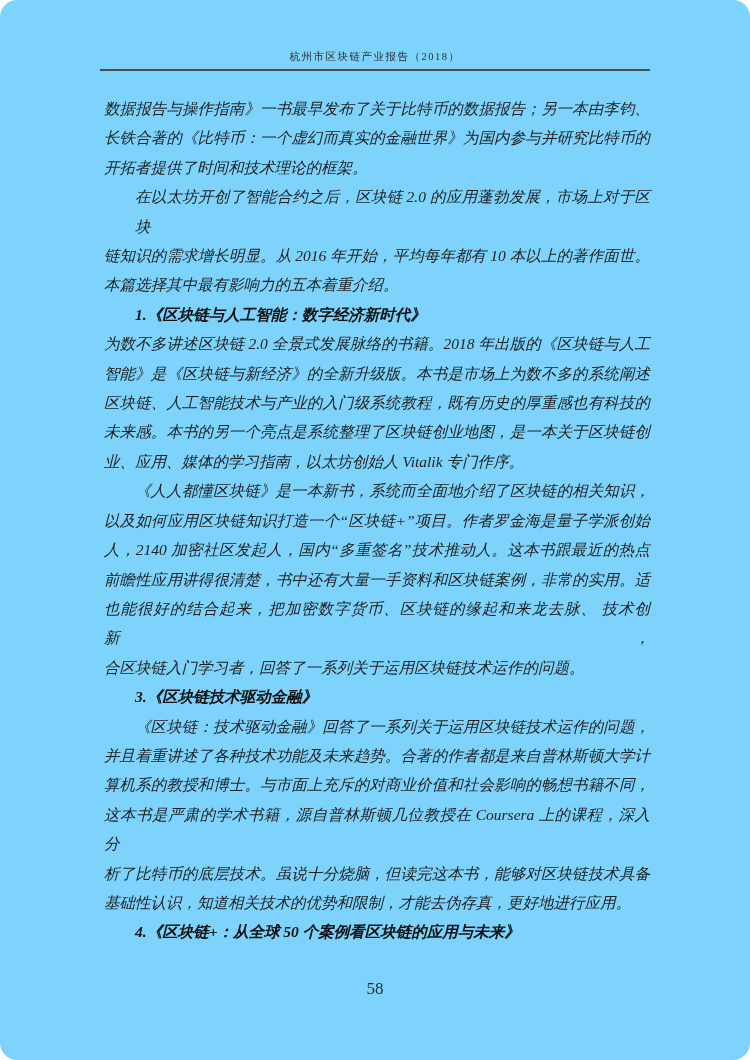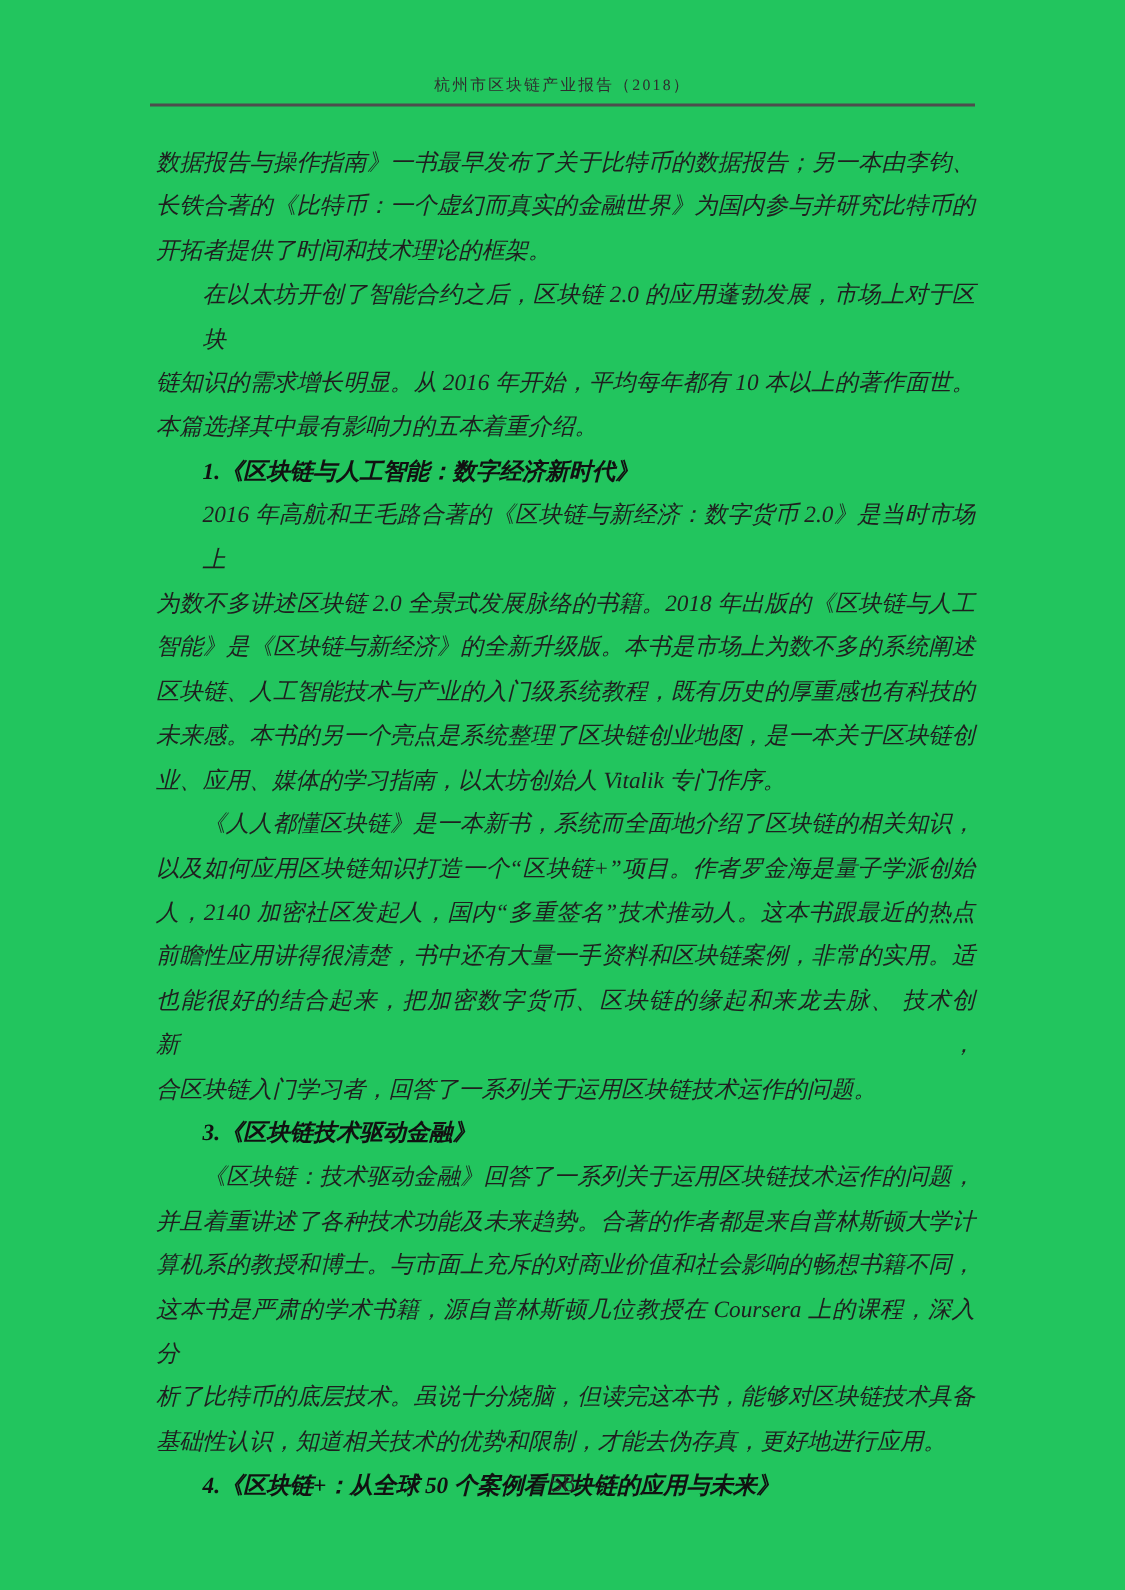--- a/index.html
+++ b/index.html
@@ -4,24 +4,25 @@
 <style>
   html, body {
     margin: 0;
     padding: 0;
     background: #ffffff;
   }
   .page {
     position: relative;
     width: 750px;
     height: 1060px;
-    background: #22c55e;
+    background: #7dd3fc;
     overflow: hidden;
     font-family: "Liberation Serif", "DejaVu Serif", serif;
     color: #1f1f1f;
+    border-radius: 17px;
   }
   
   .header {
     position: absolute;
     top: 0;
     left: 100px;
     right: 100px;
     height: 72px;
   }
   .header-title {
@@ -91,21 +92,20 @@
   </div>
 
   <div class="docbody">
       <div class="line jl">数据报告与操作指南》一书最早发布了关于比特币的数据报告；另一本由李钧、</div>
       <div class="line jl">长铁合著的《比特币：一个虚幻而真实的金融世界》为国内参与并研究比特币的</div>
       <div class="line">开拓者提供了时间和技术理论的框架。</div>
       <div class="line indent jl">在以太坊开创了智能合约之后，区块链 2.0 的应用蓬勃发展，市场上对于区块</div>
       <div class="line jl">链知识的需求增长明显。从 2016 年开始，平均每年都有 10 本以上的著作面世。</div>
       <div class="line">本篇选择其中最有影响力的五本着重介绍。</div>
       <div class="line heading indent">1.《区块链与人工智能：数字经济新时代》</div>
-      <div class="line indent jl">2016 年高航和王毛路合著的《区块链与新经济：数字货币 2.0》是当时市场上</div>
       <div class="line jl">为数不多讲述区块链 2.0 全景式发展脉络的书籍。2018 年出版的《区块链与人工</div>
       <div class="line jl">智能》是《区块链与新经济》的全新升级版。本书是市场上为数不多的系统阐述</div>
       <div class="line jl">区块链、人工智能技术与产业的入门级系统教程，既有历史的厚重感也有科技的</div>
       <div class="line jl">未来感。本书的另一个亮点是系统整理了区块链创业地图，是一本关于区块链创</div>
       <div class="line">业、应用、媒体的学习指南，以太坊创始人 Vitalik 专门作序。</div>
       <div class="line indent jl">《人人都懂区块链》是一本新书，系统而全面地介绍了区块链的相关知识，</div>
       <div class="line jl">以及如何应用区块链知识打造一个“区块链+”项目。作者罗金海是量子学派创始</div>
       <div class="line jl">人，2140 加密社区发起人，国内“多重签名”技术推动人。这本书跟最近的热点</div>
       <div class="line jl">前瞻性应用讲得很清楚，书中还有大量一手资料和区块链案例，非常的实用。适</div>
       <div class="line jl">也能很好的结合起来，把加密数字货币、区块链的缘起和来龙去脉、 技术创新，</div>

